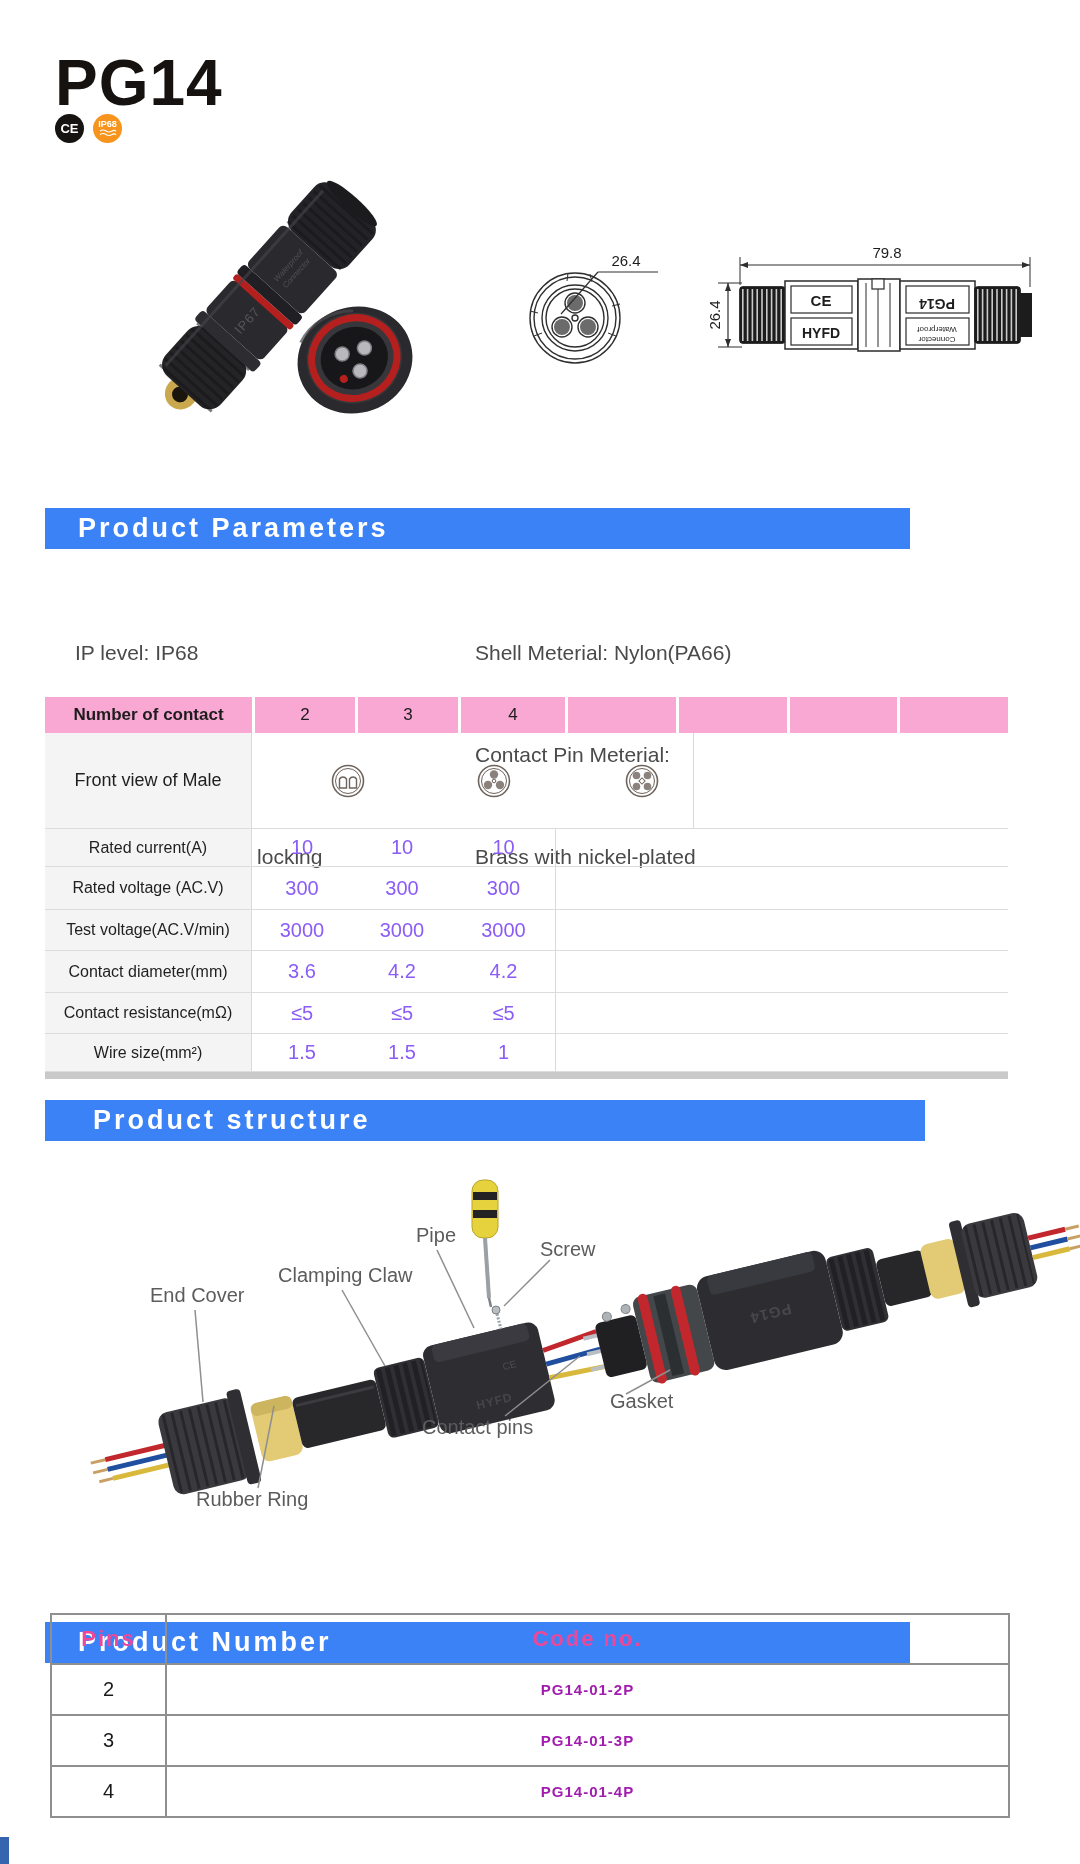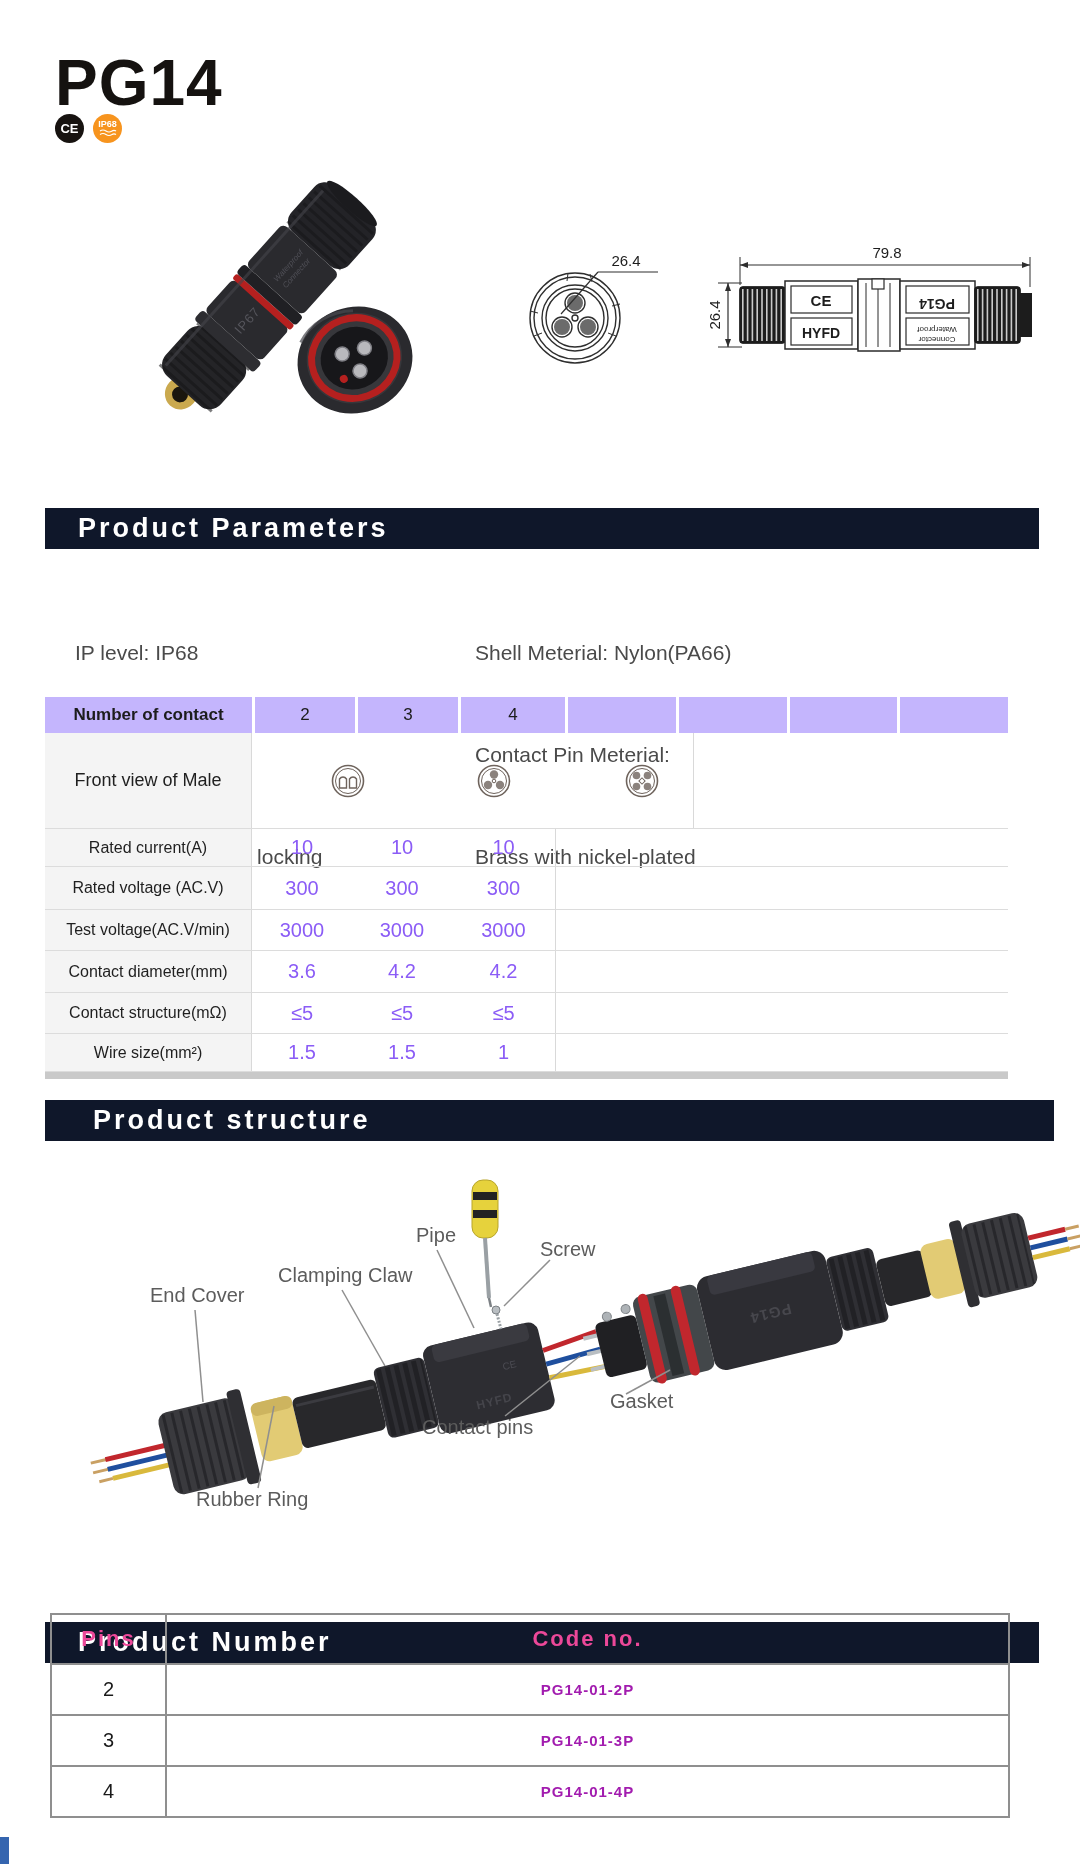--- a/index.html
+++ b/index.html
@@ -9,32 +9,32 @@
 
   
   .title{left:55px;top:46px;font-size:64px;font-weight:bold;color:#151210;letter-spacing:1px;}
   .badge{width:29px;height:29px;border-radius:50%;display:flex;align-items:center;justify-content:center;}
   .badge-ce{left:55px;top:114px;background:#171310;color:#fff;font-size:13px;font-weight:bold;}
   .badge-ip{left:93px;top:114px;background:#f7941e;flex-direction:column;color:#fff;}
   .badge-ip .t{font-size:9px;font-weight:bold;line-height:9px;}
   .badge-ip svg{display:block;}
 
   
-  .banner{left:45px;width:994px;height:41px;background:#0f172a;display:flex;align-items:center;}
+  .banner{left:45px;width:865px;height:41px;background:#3b82f6;display:flex;align-items:center;}
   .banner span{color:#fff;font-size:27px;font-weight:bold;letter-spacing:3px;padding-left:33px;}
 
   
   .param-col{top:568px;font-size:21px;color:#4a4a4a;line-height:34px;white-space:pre;}
   .param-left{left:75px;}
   .param-right{left:475px;}
 
   
   .spec-table{left:45px;top:697px;width:963px;}
   .spec-head{display:grid;grid-template-columns:207px 100px 100px 104px 1fr 1fr 1fr 1fr;gap:3px;height:36px;}
-  .spec-head .cell{background:#c4b5fd;display:flex;align-items:center;justify-content:center;
+  .spec-head .cell{background:#f9a8d4;display:flex;align-items:center;justify-content:center;
                    font-size:17px;color:#1c1c1c;}
   .spec-head .corner{font-weight:bold;}
   .spec-row{display:grid;grid-template-columns:207px 100px 100px 104px 1fr;border-bottom:1px solid #dcdcdc;}
   .spec-row .lab{background:#f4f4f4;border-right:1px solid #d9d9d9;display:flex;align-items:center;
                  justify-content:center;font-size:16px;color:#1f1f1f;text-align:center;}
   .spec-row .val{display:flex;align-items:center;justify-content:center;font-size:20px;color:#8b5cf6;}
   .spec-row .v4{border-right:1px solid #d9d9d9;}
   .r-front{height:95px;gap:46px;}.r-front .lab{font-size:18px;}
   .rh37{height:37px;}.rh42{height:42px;}.rh40{height:40px;}.rh41{height:41px;}
   .gray-bar{height:7px;background:#c9c9c9;}
@@ -254,21 +254,21 @@
       <div></div>
     </div>
     <div class="spec-row rh41">
       <div class="lab">Contact diameter(mm)</div>
       <div class="val">3.6</div>
       <div class="val">4.2</div>
       <div class="val v4">4.2</div>
       <div></div>
     </div>
     <div class="spec-row rh40">
-      <div class="lab">Contact structure(mΩ)</div>
+      <div class="lab">Contact resistance(mΩ)</div>
       <div class="val">≤5</div>
       <div class="val">≤5</div>
       <div class="val v4">≤5</div>
       <div></div>
     </div>
     <div class="spec-row rh37">
       <div class="lab">Wire size(mm²)</div>
       <div class="val">1.5</div>
       <div class="val">1.5</div>
       <div class="val v4">1</div>

